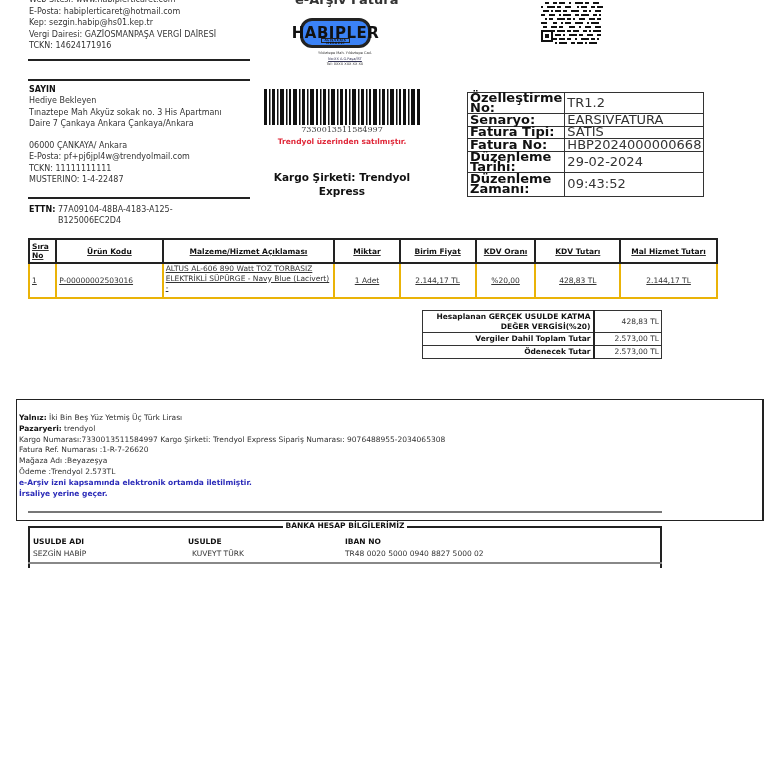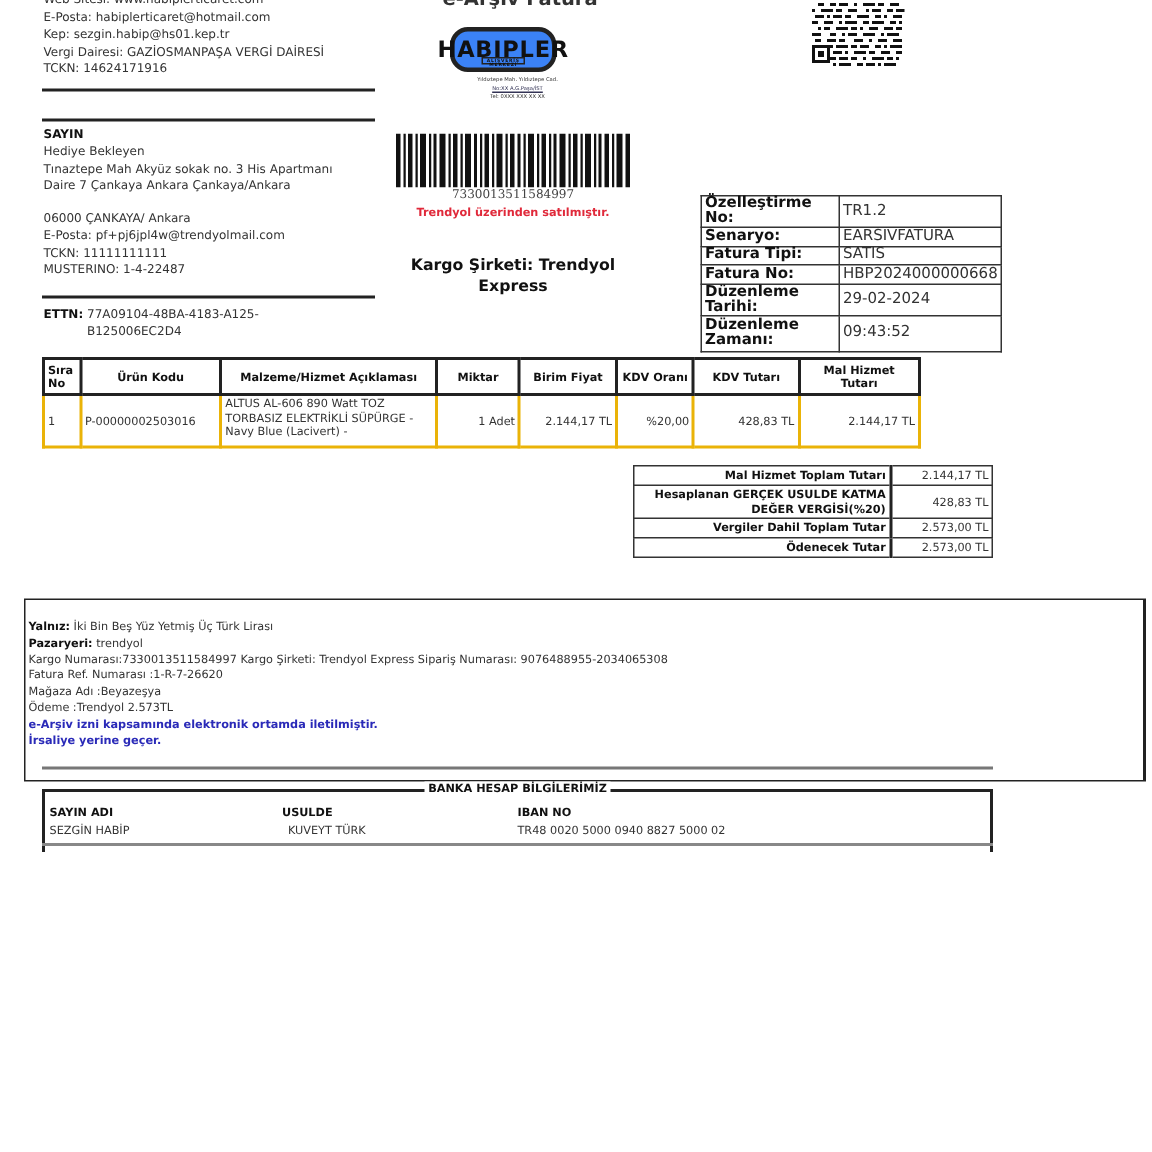--- a/index.html
+++ b/index.html
@@ -32,30 +32,30 @@
   
   #qr { left: 541px; top: -10px; width: 62px; height: 60px; }
 
   
   #barcode { left: 264px; top: 89px; width: 156px; height: 36px; }
   #barcode-num { left: 264px; top: 125px; width: 156px; text-align: center; font-size: 8px; color: #444; font-family: "DejaVu Serif", serif; }
   #sold-note { left: 264px; top: 137px; width: 156px; text-align: center; font-size: 7.5px; font-weight: bold; color: #e0293a; }
   #cargo { left: 262px; top: 170px; width: 160px; text-align: center; font-size: 10.5px; font-weight: bold; color: #111; line-height: 14px; }
 
   
-  #info { left: 467px; top: 92px; border-collapse: collapse; font-size: 10px; margin-top: 38px; }
+  #info { left: 467px; top: 92px; border-collapse: collapse; font-size: 13px; }
   #info td { border: 1px solid #333; padding: 0 2px; height: 12.5px; line-height: 10px; vertical-align: middle; }
   #info td.k { width: 92px; font-weight: bold; color: #111; }
   #info td.v { width: 98px; color: #333; }
 
   
-  #items { left: 28px; top: 238px; border-collapse: collapse; font-size: 7.5px; width: 586px; }
+  #items { left: 28px; top: 238px; border-collapse: collapse; font-size: 7.5px; width: 690px; text-decoration: underline; }
   #items th { border: 2px solid #222; font-weight: bold; color: #111; height: 24px; line-height: 9px; text-align: center; padding: 0 2px; }
   #items td { border: 2px solid #eab308; height: 35px; color: #333; padding: 0 2px; line-height: 9.5px; vertical-align: middle; }
-  #items td.r { text-align: right; }
+  #items td.r { text-align: center; }
 
   
   #totals { left: 422px; top: 310px; border-collapse: collapse; font-size: 7.5px; }
   #totals td { border: 1px solid #333; line-height: 9.5px; padding: 0 2px; height: 13px; }
   #totals td.k { width: 171px; text-align: right; font-weight: bold; color: #111; border-right: 2px solid #222; }
   #totals td.v { width: 68px; text-align: right; color: #333; }
 
   
   #notes { left: 16px; top: 389px; width: 748px; height: 122px; border: 1px solid #222; border-right: 2px solid #222; margin-top: 10px; }
   #notes-inner { position: absolute; left: 2px; top: 13px; font-size: 7.5px; line-height: 10.8px; color: #333; white-space: nowrap; }
@@ -315,24 +315,20 @@
     <td class="r">2.144,17 TL</td>
     <td class="r">%20,00</td>
     <td class="r">428,83 TL</td>
     <td class="r">2.144,17 TL</td>
   </tr>
 </tbody>
   </table>
 
 <table id="totals" class="abs">
   <tbody>
-      <tr>
-        <td class="k">Mal Hizmet Toplam Tutarı</td>
-        <td class="v">2.144,17 TL</td>
-      </tr>
   <tr>
         <td class="k" style="height:22px;">Hesaplanan GERÇEK USULDE KATMA DEĞER VERGİSİ(%20)</td>
         <td class="v">428,83 TL</td>
       </tr>
   <tr>
         <td class="k">Vergiler Dahil Toplam Tutar</td>
         <td class="v">2.573,00 TL</td>
       </tr>
   <tr>
         <td class="k">Ödenecek Tutar</td>
@@ -354,19 +350,19 @@
   </div>
 </div>
 <div class="line" style="left:28px;top:511px;width:634px;height:2px;background:#777;"></div>
 
 <div id="bank" class="abs">
   <div class="top"></div>
   <div class="title"><span>BANKA HESAP BİLGİLERİMİZ</span></div>
   <div class="lside"></div>
   <div class="rside"></div>
   <div class="bottom"></div>
-  <div class="hdr" style="left:5px;">SAYIN ADI</div>
+  <div class="hdr" style="left:5px;">USULDE ADI</div>
   <div class="hdr" style="left:160px;">USULDE</div>
   <div class="hdr" style="left:317px;">IBAN NO</div>
   <div class="val" style="left:5px;">SEZGİN HABİP</div>
   <div class="val" style="left:164px;">KUVEYT TÜRK</div>
   <div class="val" style="left:317px;">TR48 0020 5000 0940 8827 5000 02</div>
 </div>
 
 </body></html>

